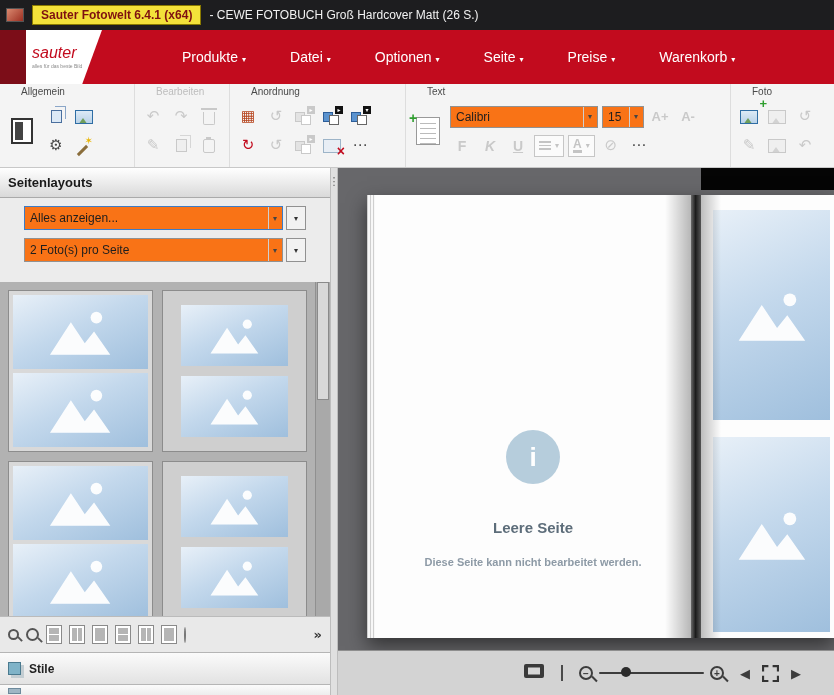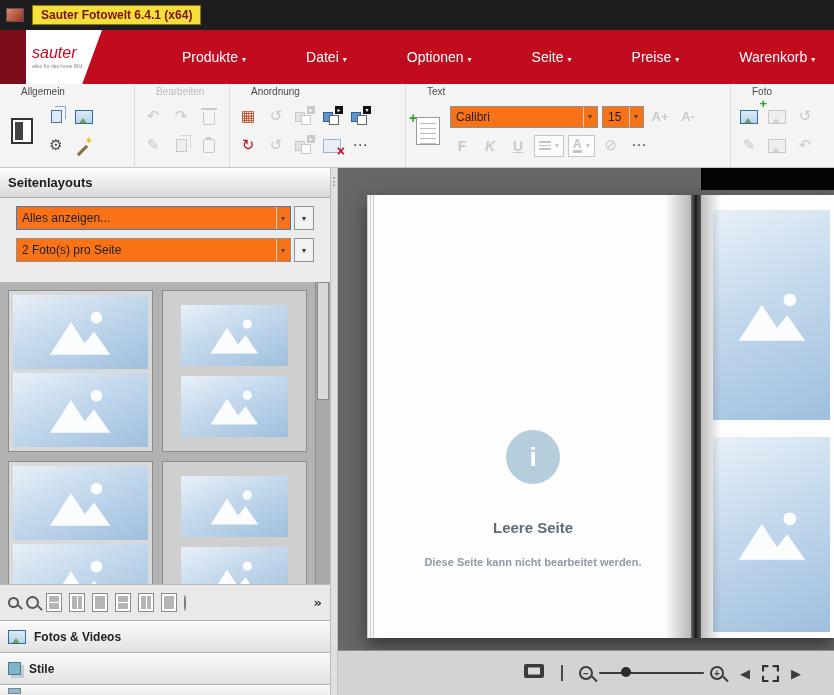--- a/index.html
+++ b/index.html
@@ -12,21 +12,21 @@
   .app-ico{width:18px;height:14px;background:linear-gradient(135deg,#d9886e,#9c2f22);border:1px solid #555;flex:0 0 auto}
   .badge{background:#f3e13a;border:1px solid #8a7a00;color:#7e1010;font-weight:bold;font-size:12px;padding:2px 8px;white-space:nowrap}
   .title-text{font-size:12px;color:#f2f2f2;white-space:nowrap}
 
   
   .menubar{height:54px;flex:0 0 54px;background:#c20b1e;display:flex;align-items:center;position:relative}
   .menubar .darkred{width:26px;height:100%;background:#7c0d18}
   .logo{width:76px;height:100%;background:#fff;clip-path:polygon(0 0,100% 0,74% 100%,0 100%);display:flex;flex-direction:column;justify-content:center;padding:4px 6px}
   .logo-name{color:#c20b1e;font-weight:normal;font-size:16px;font-style:italic;line-height:1}
   .logo-tag{color:#8a8a8a;font-size:5px;margin-top:2px;white-space:nowrap}
-  .menu-items{display:flex;gap:60px;margin-left:80px}
+  .menu-items{display:flex;gap:44px;margin-left:80px}
   .menu-item{display:flex;align-items:flex-end;gap:4px;color:#fff;font-size:14px;cursor:default}
   .mi-caret{font-size:8px;color:#fff;margin-bottom:1px;font-family:"DejaVu Sans",sans-serif}
 
   
   .ribbon{height:84px;flex:0 0 84px;background:#f4f4f4;border-bottom:1px solid #c8c8c8;display:flex}
   .rgroup{position:relative;border-right:1px solid #ddd;padding:15px 6px 4px;display:flex;gap:6px;align-items:center}
   .rlabel{position:absolute;top:2px;left:21px;font-size:10px;color:#4a4a4a;white-space:nowrap}
   .rlabel.dim{color:#bdbdbd}
   .rrows{display:flex;flex-direction:column;gap:5px}
   .rrow{display:flex;gap:4px;align-items:center}
@@ -76,21 +76,21 @@
   .fkU{font-weight:bold;font-size:14px}
   .it{font-style:italic}
   .un{text-decoration:underline}
 
   
   .content{flex:1;display:flex;min-height:0}
 
   
   .sidebar{width:330px;flex:0 0 330px;background:#ececec;display:flex;flex-direction:column;min-height:0}
   .side-head{height:30px;flex:0 0 30px;display:flex;align-items:center;padding:0 8px;background:linear-gradient(#ffffff,#d9d9d9);border-bottom:1px solid #aaa;font-weight:bold;font-size:13px;color:#1a1a1a}
-  .combos{flex:0 0 84px;padding:8px 16px 4px;display:flex;flex-direction:column;gap:8px;background:#ececec}
+  .combos{flex:0 0 84px;padding:8px 24px 4px;display:flex;flex-direction:column;gap:8px;background:#ececec}
   .comborow{display:flex;gap:3px}
   .comborow .combo{flex:1;height:24px}
   .combo.focus{border-color:#3d7bc4}
   .extbtn{width:20px;height:24px;border:1px solid #919191;background:#f2f2f2;display:flex;align-items:center;justify-content:center;font-size:8px;color:#333;font-family:"DejaVu Sans",sans-serif}
 
   .tiles-wrap{flex:1;display:flex;min-height:0}
   .tiles{flex:1;background:#b2b2b2;padding:8px;display:grid;grid-template-columns:1fr 1fr;grid-auto-rows:162px;gap:9px;overflow:hidden;align-content:start}
   .tile{background:#d9d9d9;border:1px solid #8c8c8c;padding:4px;display:flex;flex-direction:column;gap:4px}
   .tile.inset{padding:14px 18px;gap:10px;background:#cfcfcf}
   .ph{flex:1;background:linear-gradient(155deg,#e8f0f8 0%,#c3d8ec 45%,#9fbfdd 100%);display:flex;align-items:center;justify-content:center;overflow:hidden}
@@ -158,20 +158,21 @@
   .fs{display:flex}
 </style>
 </head>
 <body>
 
 <div class="app">
 
   <div class="titlebar">
     <span class="app-ico"></span>
     <span class="badge">Sauter Fotowelt 6.4.1 (x64)</span>
+    <span class="title-text">- CEWE FOTOBUCH Groß Hardcover Matt (26 S.)</span>
   </div>
 
   <div class="menubar">
     <div class="darkred"></div>
     <div class="logo">
       <div class="logo-name">sauter</div>
       <div class="logo-tag">alles für das beste Bild</div>
     </div>
     <div class="menu-items">
       <div class="menu-item">
@@ -472,24 +473,20 @@
             <i></i>
             <i></i>
           </span>
         <span class="laybtn">
             <i></i>
           </span>
         <span><span class="globe"></span></span>
         <span class="chev">»</span>
       </div>
 
-      <div class="secbar">
-        <span class="mphoto"></span>
-        <span>Fotos &amp; Videos</span>
-      </div>
       <div class="secbar">
         <span class="stileic"></span>
         <span>Stile</span>
       </div>
       <div class="secpartial">
           <i></i>
         </div>
     </aside>
 
     <div class="splitter">

